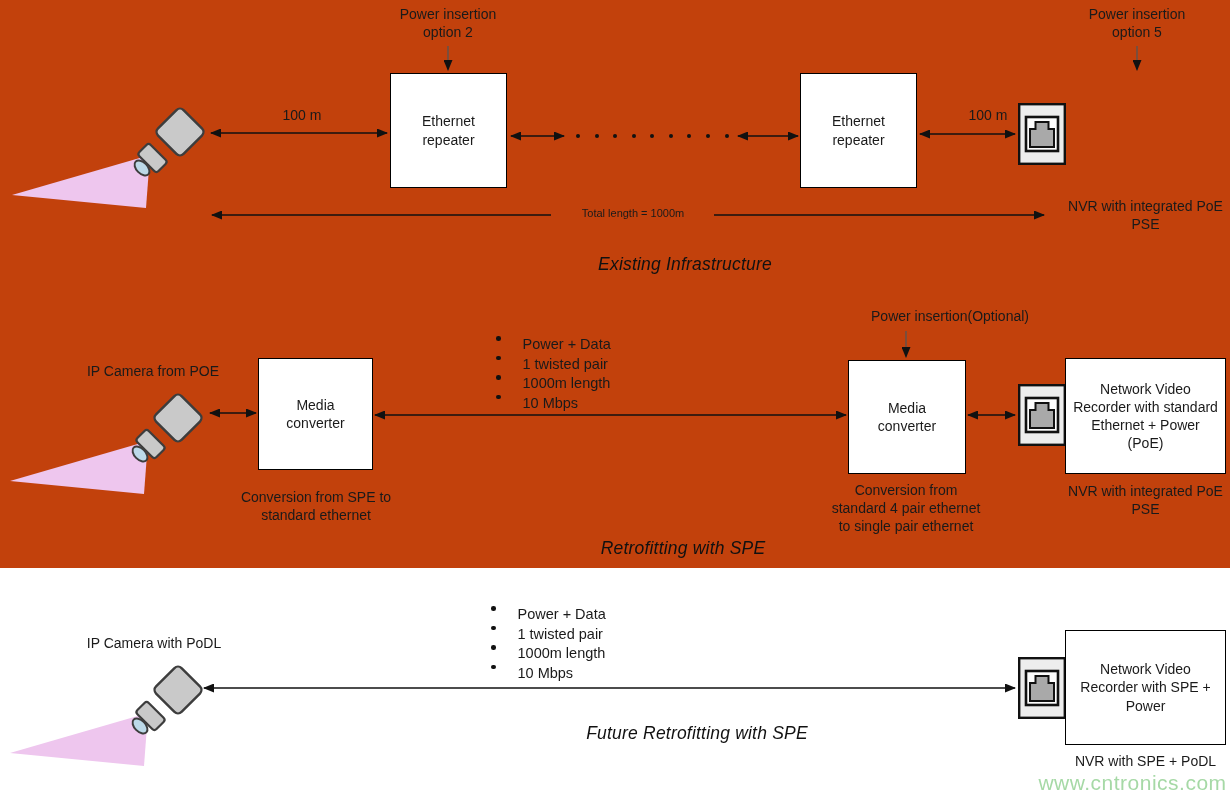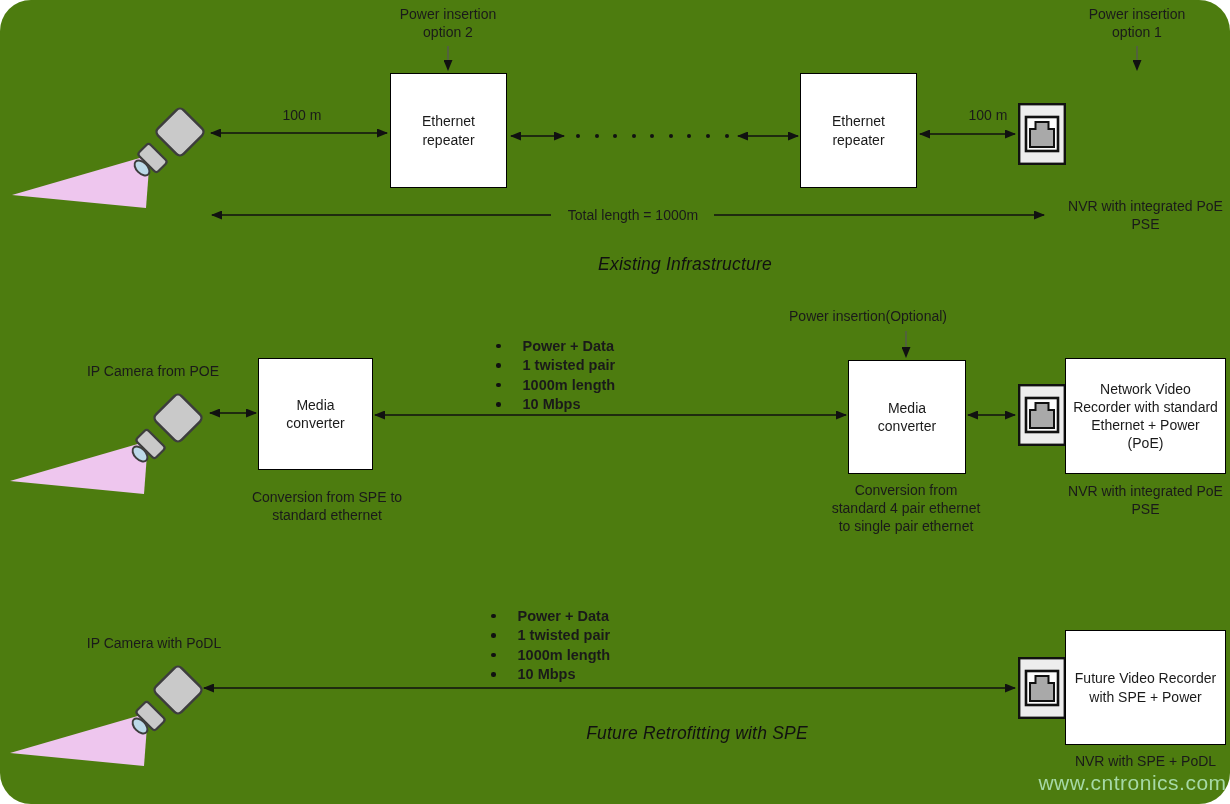--- a/index.html
+++ b/index.html
@@ -3,35 +3,35 @@
 <meta charset="utf-8">
 <style>
   * { margin:0; padding:0; box-sizing:border-box; }
   html,body { background:#ffffff; }
   body {
     font-family:"Liberation Sans", sans-serif;
     color:#1a1a1a;
     width:1230px; height:804px;
     overflow:hidden;
   }
-  .canvas { position:relative; width:1230px; height:804px; background:#4d7c0f;border-radius:31px; }
+  .canvas { position:relative; width:1230px; height:568px; background:#c2410c; }
   .overlay { position:absolute; left:0; top:0; pointer-events:none; }
   .box {
     position:absolute; border:1.5px solid #000; background:#fff;
     display:flex; align-items:center; justify-content:center;
     text-align:center; font-size:14px; line-height:1.3; color:#1a1a1a;
   }
   .box .inner { display:inline-block; }
   .lbl { position:absolute; text-align:center; font-size:14px; line-height:1.3; color:#1a1a1a; }
   .sec-title {
     position:absolute; text-align:center; font-size:17.5px; font-style:italic;
     color:#111; letter-spacing:.2px;
   }
   .bullets { position:absolute; font-size:14.5px; color:#1a1a1a; }
-  .bullet-row { display:flex; align-items:center; height:19.5px;font-weight:bold; }
+  .bullet-row { display:flex; height:19.5px; }
   .bullet-dot { width:4.5px; height:4.5px; border-radius:50%; background:#111; margin:0 22px 0 8px; flex:0 0 auto; }
   .rj { position:absolute; }
   .cam { position:absolute; }
   .watermark {
     position:absolute; font-size:21px; color:#a6d9a6; text-align:center;
     letter-spacing:.5px; font-weight:400;
   }
 </style>
 </head>
 <body>
@@ -88,87 +88,88 @@
         <circle cx="708" cy="136" r="2"></circle>
         <circle cx="727" cy="136" r="2"></circle>
     </g>
   </svg>
 
   <svg class="cam" style="left:10px; top:100px" width="200" height="110">
     <use href="#camera-sym"></use>
   </svg>
 
   <div class="lbl" style="left:388px; top:5px; width:120px">Power insertion option 2</div>
-  <div class="lbl" style="left:1077px; top:5px; width:120px">Power insertion option 1</div>
+  <div class="lbl" style="left:1077px; top:5px; width:120px">Power insertion option 5</div>
 
   <div class="lbl" style="left:272px; top:106px; width:60px">100 m</div>
   <div class="lbl" style="left:958px; top:106px; width:60px">100 m</div>
 
   <div class="box" style="left:390px; top:73px; width:117px; height:115px">
     <span class="inner" style="width:72px">Ethernet repeater</span>
   </div>
   <div class="box" style="left:800px; top:73px; width:117px; height:115px">
     <span class="inner" style="width:72px">Ethernet repeater</span>
   </div>
 
   <svg class="rj" style="left:1018px; top:103px" width="48" height="62">
     <use href="#rj45-sym"></use>
   </svg>
 
   <div class="lbl" style="left:1063px; top:197px; width:165px">NVR with integrated PoE PSE</div>
 
-  <div class="lbl" style="left:553px; top:206px; width:160px; font-size:14px">Total length = 1000m</div>
+  <div class="lbl" style="left:553px; top:206px; width:160px; font-size:11px">Total length = 1000m</div>
 
   <div class="sec-title" style="left:510px; top:254px; width:350px">Existing Infrastructure</div>
 
   <div class="lbl" style="left:53px; top:362px; width:200px">IP Camera from POE</div>
   <svg class="cam" style="left:8px; top:386px" width="200" height="110">
     <use href="#camera-sym"></use>
   </svg>
 
   <div class="box" style="left:258px; top:358px; width:115px; height:112px">
     <span class="inner" style="width:78px">Media converter</span>
   </div>
-  <div class="lbl" style="left:227px; top:488px; width:200px">Conversion from SPE to standard ethernet</div>
+  <div class="lbl" style="left:216px; top:488px; width:200px">Conversion from SPE to standard ethernet</div>
 
   <div class="bullets" style="left:488px; top:336px">
     <div class="bullet-row">
       <span class="bullet-dot"></span>
       <span>Power + Data</span>
     </div>
     <div class="bullet-row">
       <span class="bullet-dot"></span>
       <span>1 twisted pair</span>
     </div>
     <div class="bullet-row">
       <span class="bullet-dot"></span>
       <span>1000m length</span>
     </div>
     <div class="bullet-row">
       <span class="bullet-dot"></span>
       <span>10 Mbps</span>
     </div>
   </div>
 
-  <div class="lbl" style="left:768px; top:307px; width:200px">Power insertion(Optional)</div>
+  <div class="lbl" style="left:850px; top:307px; width:200px">Power insertion(Optional)</div>
 
   <div class="box" style="left:848px; top:360px; width:118px; height:114px">
     <span class="inner" style="width:78px">Media converter</span>
   </div>
   <div class="lbl" style="left:827px; top:481px; width:158px">Conversion from standard 4 pair ethernet to single pair ethernet</div>
 
   <svg class="rj" style="left:1018px; top:384px" width="48" height="62">
     <use href="#rj45-sym"></use>
   </svg>
 
   <div class="box" style="left:1065px; top:358px; width:161px; height:116px">
     <span class="inner" style="width:148px">Network Video Recorder with standard Ethernet + Power (PoE)</span>
   </div>
   <div class="lbl" style="left:1063px; top:482px; width:165px">NVR with integrated PoE PSE</div>
 
+  <div class="sec-title" style="left:508px; top:538px; width:350px">Retrofitting with SPE</div>
 
   <div class="lbl" style="left:54px; top:634px; width:200px">IP Camera with PoDL</div>
   <svg class="cam" style="left:8px; top:658px" width="200" height="110">
     <use href="#camera-sym"></use>
   </svg>
 
   <div class="bullets" style="left:483px; top:606px">
     <div class="bullet-row">
       <span class="bullet-dot"></span>
       <span>Power + Data</span>
@@ -185,21 +186,21 @@
       <span class="bullet-dot"></span>
       <span>10 Mbps</span>
     </div>
   </div>
 
   <svg class="rj" style="left:1018px; top:657px" width="48" height="62">
     <use href="#rj45-sym"></use>
   </svg>
 
   <div class="box" style="left:1065px; top:630px; width:161px; height:115px">
-    <span class="inner" style="width:148px">Future Video Recorder with SPE + Power</span>
+    <span class="inner" style="width:148px">Network Video Recorder with SPE + Power</span>
   </div>
   <div class="lbl" style="left:1063px; top:752px; width:165px">NVR with SPE + PoDL</div>
 
   <div class="sec-title" style="left:522px; top:723px; width:350px">Future Retrofitting with SPE</div>
 
   <div class="watermark" style="left:1035px; top:771px; width:195px">www.cntronics.com</div>
 
 </div>
 
 </body></html>

